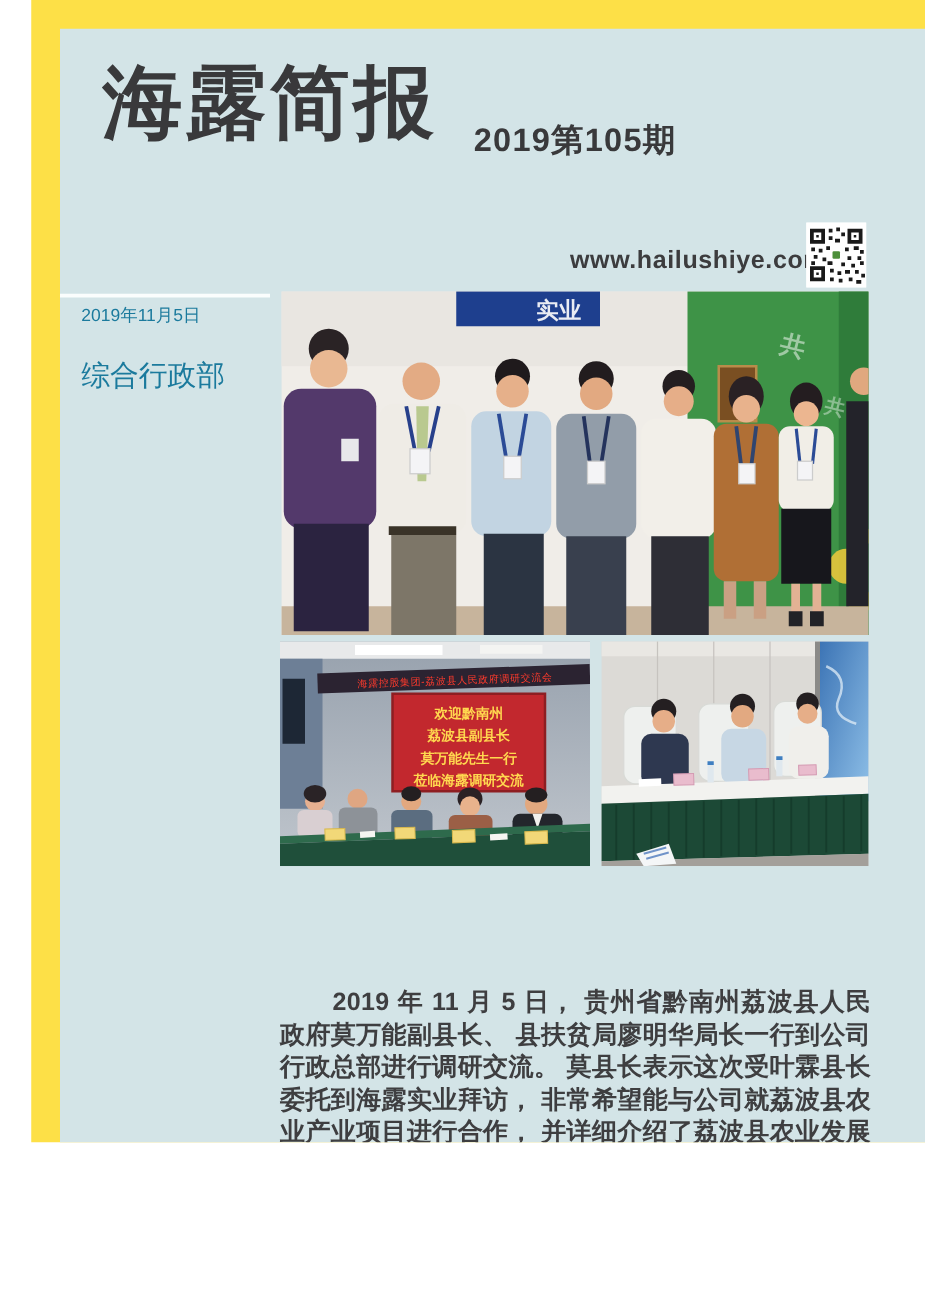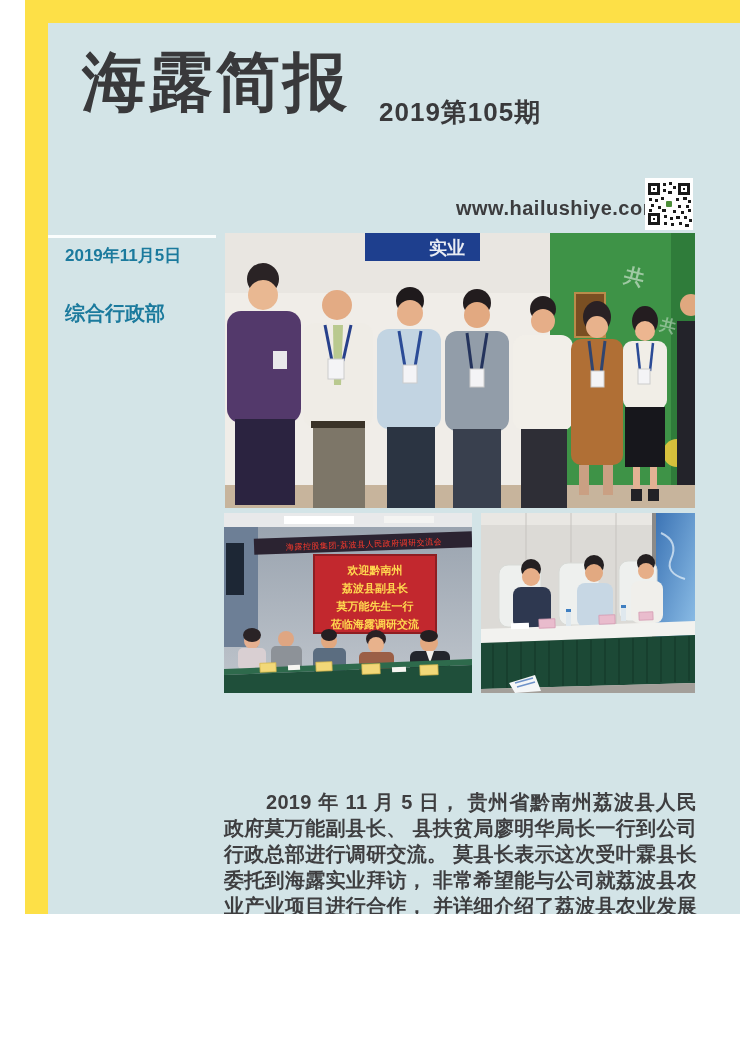--- a/index.html
+++ b/index.html
@@ -15,22 +15,22 @@
   .masthead-issue{
     position:absolute;left:354px;top:95px;font-size:26px;font-weight:bold;
     color:#39393b;letter-spacing:1px;
   }
   .website{
     position:absolute;left:431px;top:197px;font-size:20px;font-weight:600;
     color:#3c3c3e;letter-spacing:.5px;
   }
   .qr{position:absolute;left:620px;top:178px;width:48px;height:52px;background:#ffffff;}
   .rule{position:absolute;left:23px;top:235px;width:168px;height:3px;background:#fafdfd;}
-  .side-date{position:absolute;left:40px;top:244px;font-size:17px;font-weight:bold;color:#1b7a9d;}
-  .side-dept{position:absolute;left:40px;top:300px;font-size:20px;font-weight:bold;color:#1b7a9d;}
+  .side-date{position:absolute;left:40px;top:244px;font-size:14px;font-weight:normal;color:#1b7a9d;}
+  .side-dept{position:absolute;left:40px;top:285px;font-size:23px;font-weight:normal;color:#1b7a9d;}
   .photo{position:absolute;overflow:hidden;}
   .photo-large{left:200px;top:233px;width:470px;height:275px;}
   .photo-s1{left:199px;top:513px;width:248px;height:180px;}
   .photo-s2{left:456px;top:513px;width:214px;height:180px;}
   .article-heading{
     position:absolute;left:199px;top:709px;font-size:21px;font-weight:bold;
     color:#16789b;letter-spacing:1px;
   }
   .article-body{
     position:absolute;left:199px;top:789px;width:473px;

